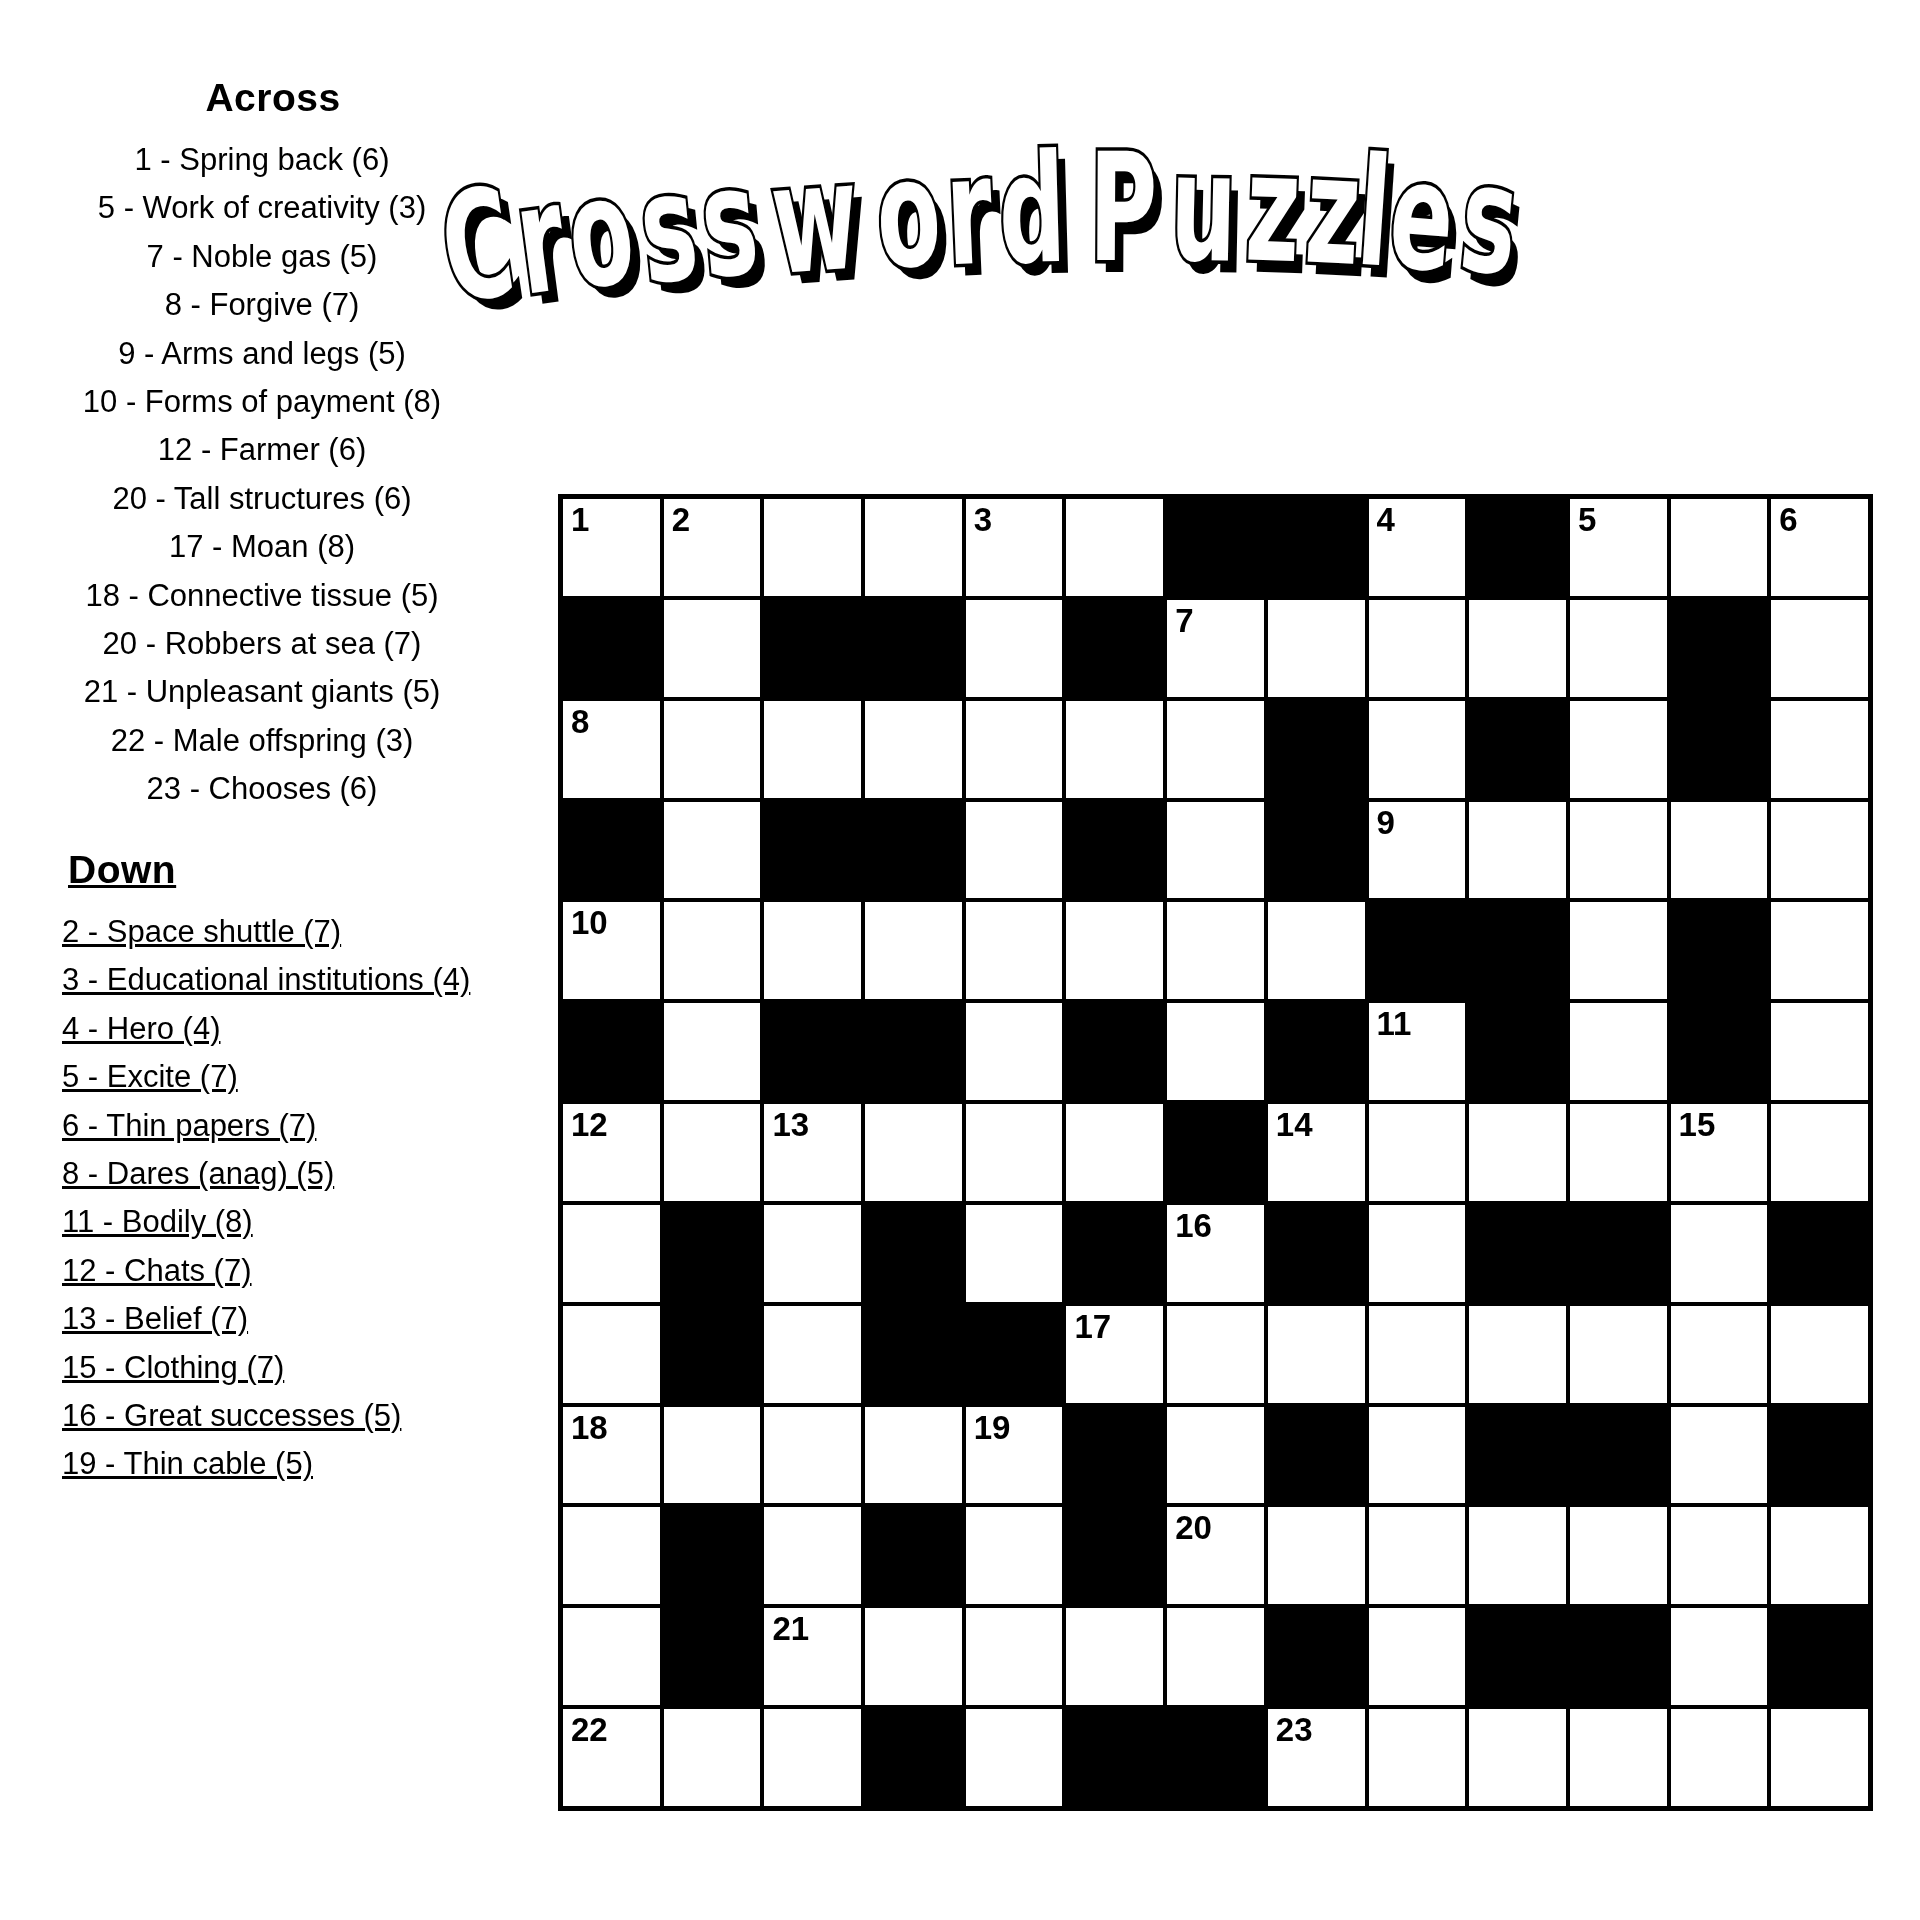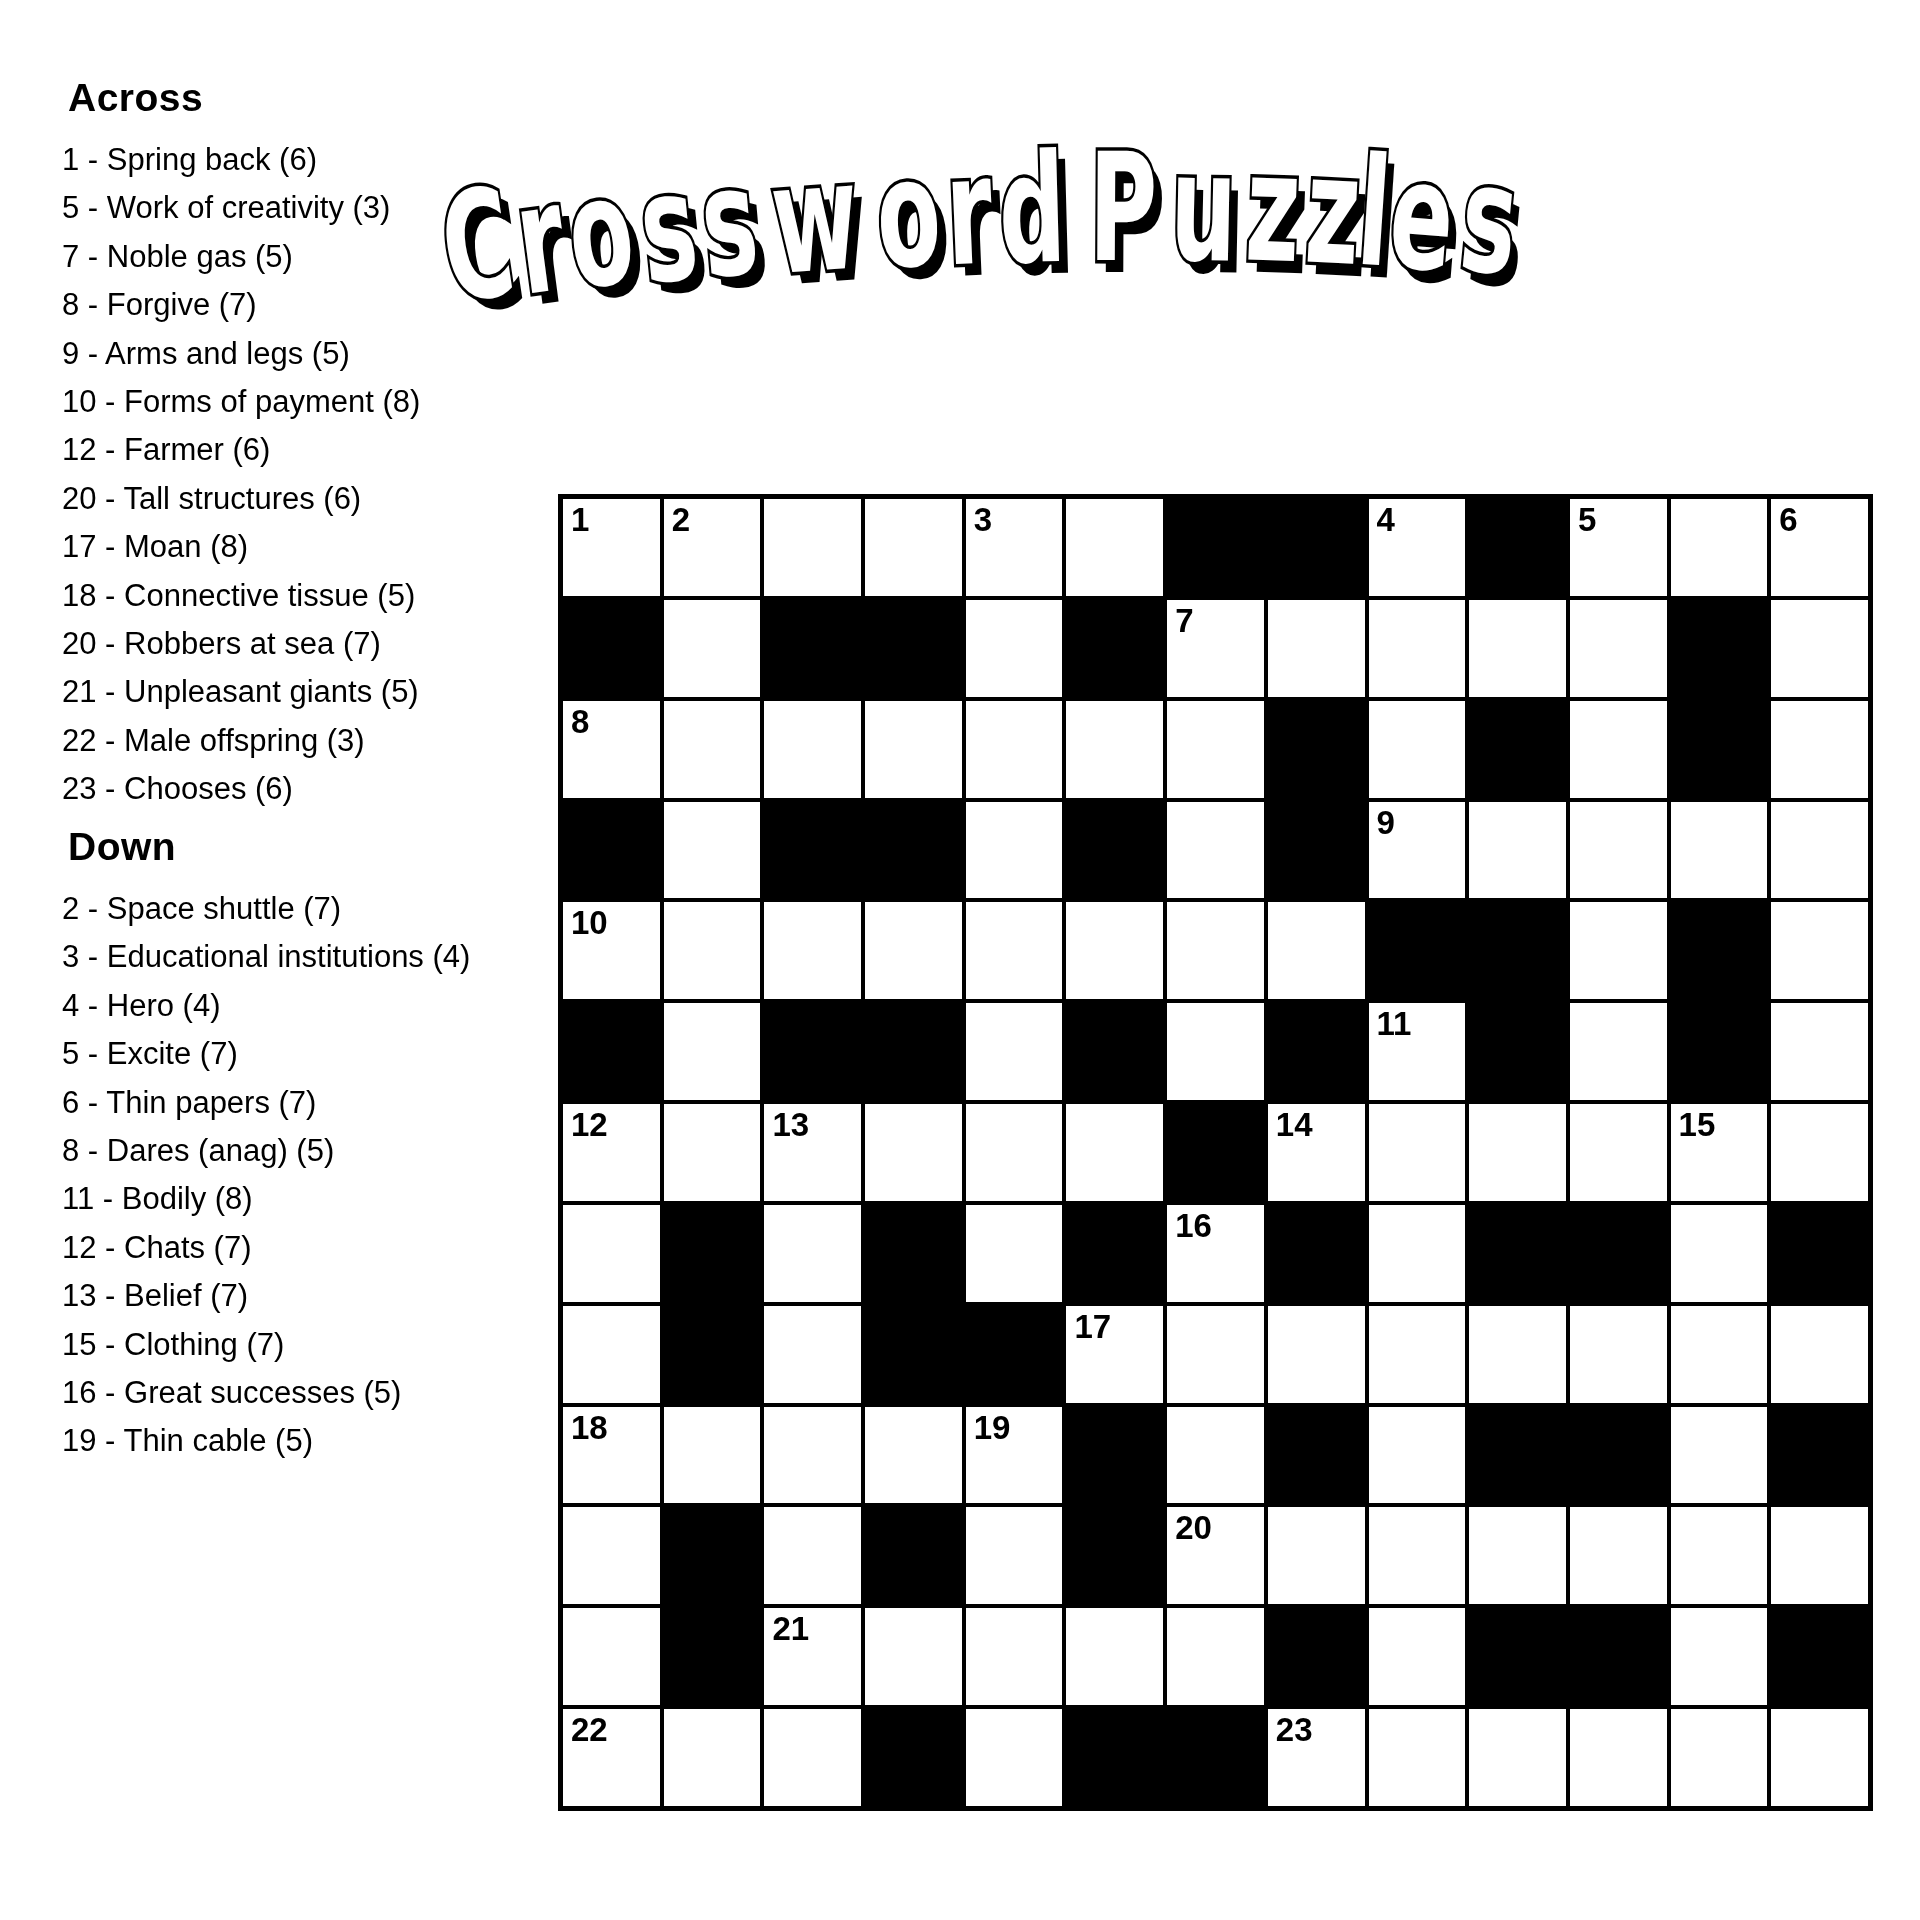--- a/index.html
+++ b/index.html
@@ -2,22 +2,22 @@
 <html><head>
 <meta charset="utf-8">
 <style>
   html,body{margin:0;padding:0;}
   body{
     width:1920px;height:1920px;position:relative;background:#ffffff;
     font-family:"Liberation Sans",sans-serif;color:#000;overflow:hidden;
   }
   
   .clue-section{position:absolute;left:38px;width:440px;}
-  #across-section{top:76px;}
-  #down-section{top:825px;}
+  #across-section{top:76px;text-align:center;}
+  #down-section{top:848px;text-decoration:underline;}
   .clue-heading{
     font-size:39px;font-weight:bold;margin:0 0 12px 30px;letter-spacing:0.5px;
   }
   ul.clue-list{list-style:none;margin:16px;padding:0;}
   ul.clue-list li{
     font-size:31px;line-height:48.4px;white-space:nowrap;padding-left:8px;
   }
   
   #title-wrap{
     position:absolute;left:488px;top:128px;width:980px;height:210px;

